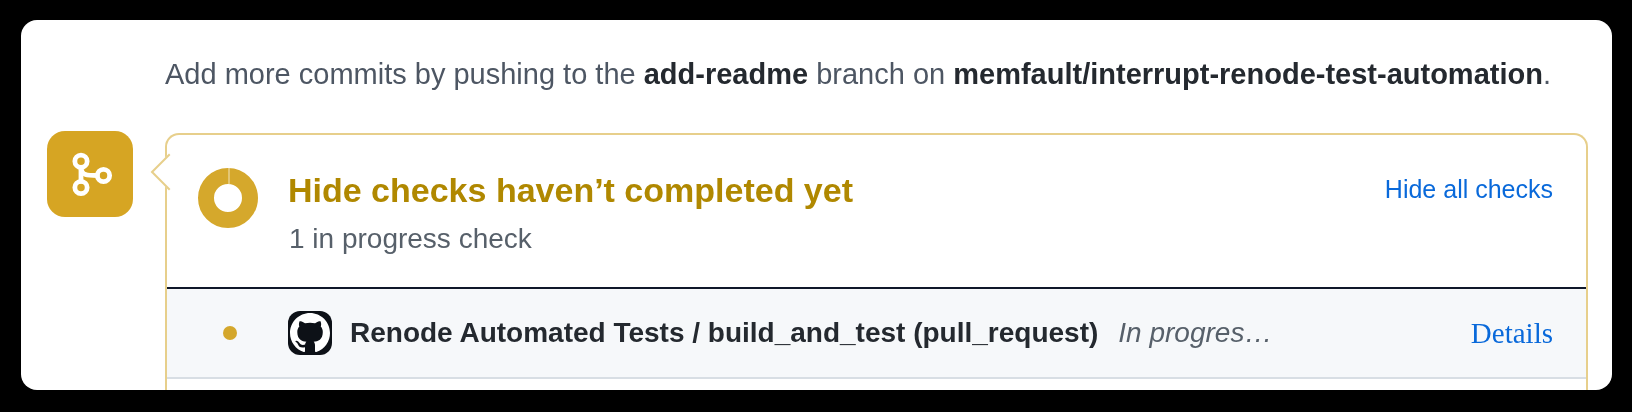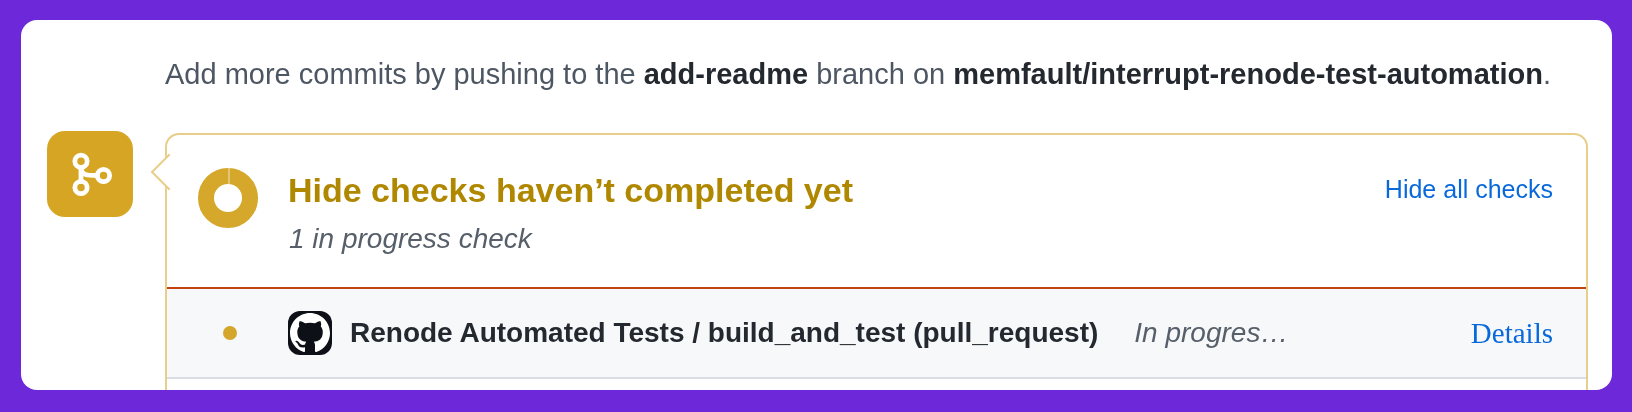--- a/index.html
+++ b/index.html
@@ -1,17 +1,17 @@
 <!DOCTYPE html>
 <html><head>
 <meta charset="utf-8">
 <style>
   * { margin:0; padding:0; box-sizing:border-box; }
   body { font-family:"Liberation Sans","DejaVu Sans",sans-serif; }
-  .stage { position:relative; width:1632px; height:412px; background:#6d28d9; overflow:hidden;padding-left:12px; }
+  .stage { position:relative; width:1632px; height:412px; background:#000000; overflow:hidden;padding-left:12px; }
   .card { position:absolute; left:21px; top:20px; width:1591px; height:370px;
           background:#ffffff; border-radius:16px; overflow:hidden; }
 
   
   .banner { position:absolute; left:144px; top:36px; font-size:29px; line-height:36px;
             color:#4d5663; white-space:nowrap; }
   .banner b { color:#24292f; font-weight:700; }
 
   
   .badge { position:absolute; left:26px; top:111px; width:86px; height:86px;
@@ -25,33 +25,33 @@
              border-left:2px solid rgba(212,167,44,.55); border-bottom:2px solid rgba(212,167,44,.55);
              transform:rotate(45deg); z-index:2; }
 
   .ring { position:absolute; left:31px; top:33px; width:60px; height:60px; border-radius:50%;
           border:16px solid #d5a82c; }
   .ring::after { content:""; position:absolute; left:50%; top:-16px; width:2px; height:16px;
                  background:#ffffff; opacity:.35; }
 
   .panel-title { position:absolute; left:121px; top:36px; font-size:34px; font-weight:700;
                  color:#b08800; white-space:nowrap; }
-  .panel-sub   { position:absolute; left:122px; top:88px; font-size:28px; color:#57606a; white-space:nowrap;font-style:italic; }
+  .panel-sub   { position:absolute; left:122px; top:88px; font-size:28px; color:#57606a; white-space:nowrap; }
   .hide-link   { position:absolute; right:33px; top:40px; font-size:25px; color:#0969da;
                  text-decoration:none; cursor:pointer; white-space:nowrap; }
 
   .check-row { position:absolute; left:0; right:0; top:152px; height:92px;
-               background:#f6f8fa; border-top:2px solid #c2410c; border-bottom:2px solid #d8dee4;
+               background:#f6f8fa; border-top:2px solid #0f172a; border-bottom:2px solid #d8dee4;
                display:flex; align-items:center; padding:0 33px; }
   .dot { width:14px; height:14px; border-radius:50%; background:#d4a72c; margin-left:23px; flex:none; }
   .avatar { width:44px; height:44px; border-radius:12px; background:#0d1117; margin-left:51px;
             display:flex; align-items:center; justify-content:center; flex:none; }
   .avatar svg { width:40px; height:40px; display:block; }
   .check-name { margin-left:18px; font-size:28px; font-weight:700; color:#24292f; white-space:nowrap; }
-  .check-status { margin-left:36px; font-size:28px; font-style:italic; color:#57606a; white-space:nowrap; }
+  .check-status { margin-left:20px; font-size:28px; font-style:italic; color:#57606a; white-space:nowrap; }
   .details-link { margin-left:auto; font-size:29px; color:#0969da; text-decoration:none;
                   cursor:pointer; white-space:nowrap;font-family:Liberation Serif, serif; }
 </style>
 </head>
 <body>
 
 <div class="stage">
   <div class="card">
 
     <div class="banner">

